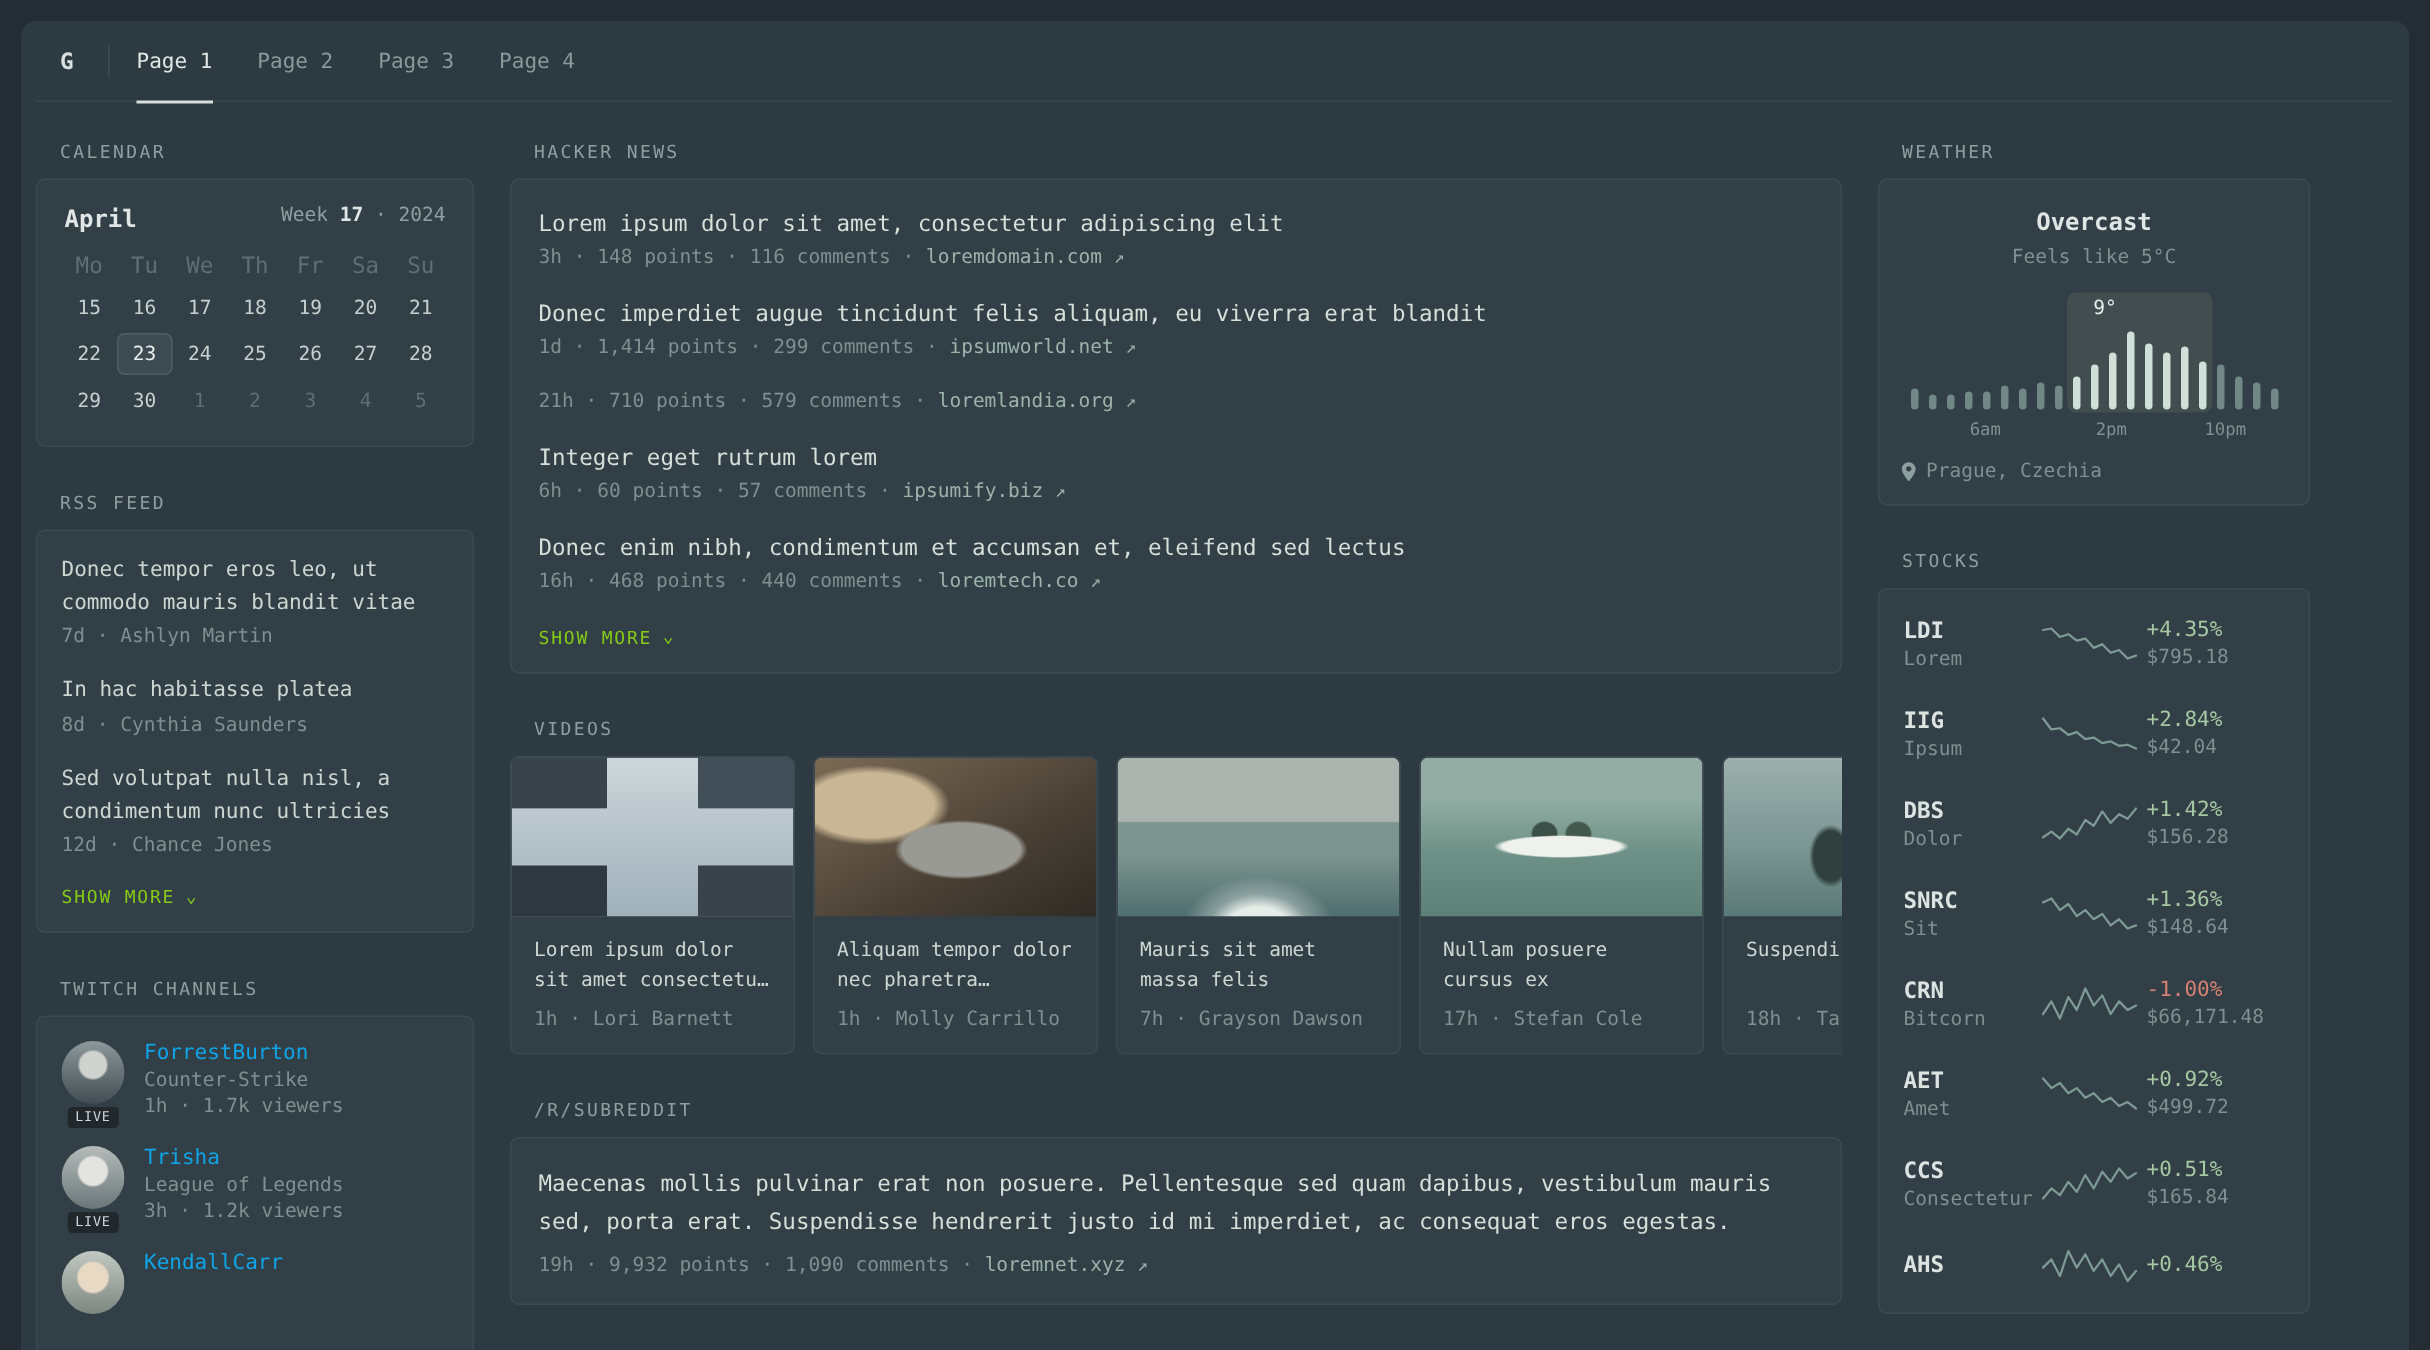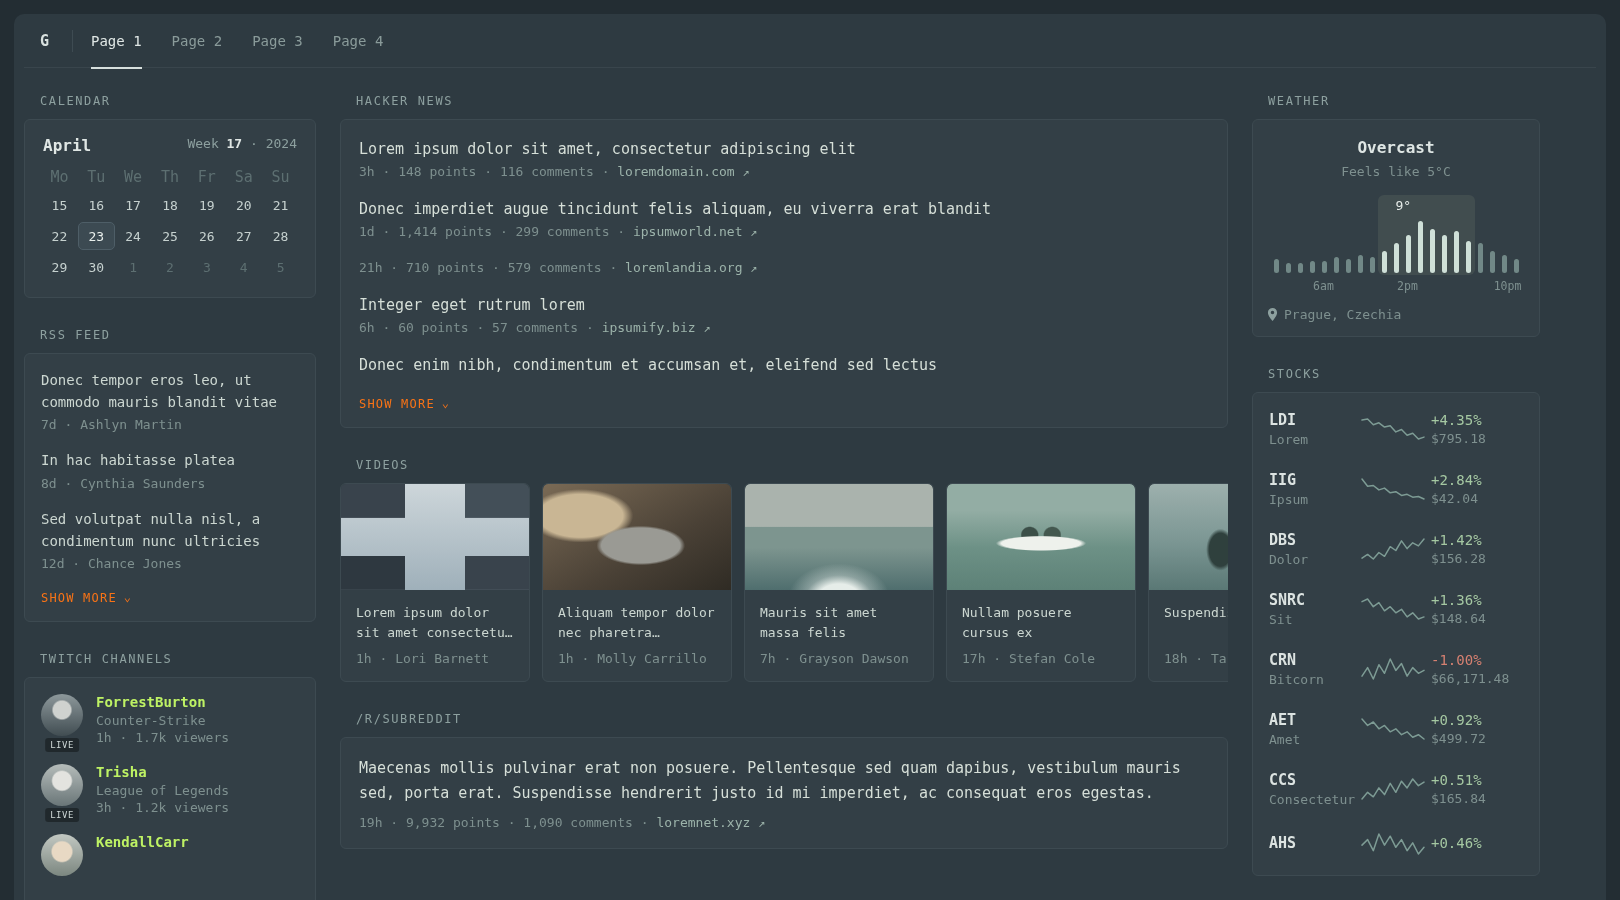--- a/index.html
+++ b/index.html
@@ -33,32 +33,32 @@
   .cal-week b{color:#dfe6e4;font-weight:700}
   .cal-grid{display:grid;grid-template-columns:repeat(7,1fr);row-gap:3px;text-align:center}
   .wd{font-size:15px;color:#5d6f71;padding:5px 0}
   .day{font-size:13px;color:#c6d1cf;height:28px;display:flex;align-items:center;justify-content:center;border-radius:5px;border:1px solid transparent;cursor:pointer}
   .day.dim{color:#5d6f71}
   .day.today{background:#3c4a52;border-color:#4e5e67;color:#e9efec}
   
   .list-card{padding:16px 16px 12px}
   .rss-item{margin-bottom:18px;cursor:pointer}
   .rss-title{font-size:14px;line-height:1.55;color:#ccd7d1;margin-bottom:4px}
-  .showmore{display:flex;align-items:flex-start;gap:7px;font-size:12px;letter-spacing:1.2px;color:#f97316;padding:2px 0 4px}
+  .showmore{display:flex;align-items:flex-start;gap:7px;font-size:12px;letter-spacing:1.2px;color:#84cc16;padding:2px 0 4px}
   .chev{font-size:12px;line-height:1}
   
   .tw-row{display:flex;gap:13px;margin-bottom:17px;cursor:pointer}
   .tw-av-wrap{position:relative;width:42px;flex:0 0 42px}
   .avatar{width:42px;height:42px;border-radius:50%}
   .avatar-1{background:radial-gradient(circle at 50% 38%,#cfd2cf 0 26%,transparent 31%),linear-gradient(180deg,#8d989b,#414d52)}
   .avatar-2{background:radial-gradient(circle at 50% 40%,#e3e3df 0 28%,transparent 33%),linear-gradient(180deg,#b5bcba,#6a7678)}
   .avatar-3{background:radial-gradient(circle at 50% 42%,#e8d9c4 0 30%,transparent 35%),linear-gradient(180deg,#c2c8c2,#7c8780)}
   .live-badge{display:none;position:absolute;bottom:-5px;left:50%;transform:translateX(-50%);background:#20282c;color:#ced8d7;font-size:9px;letter-spacing:.5px;padding:2px 5px;border-radius:3px}
   .live-badge.on{display:block}
-  .tw-name{font-size:14px;font-weight:700;color:#bef264;margin-bottom:3px}
+  .tw-name{font-size:14px;font-weight:400;color:#0ea5e9;margin-bottom:3px}
   .tw-info .meta{margin-bottom:2px}
   
   .hn-card{padding:20px 18px 12px}
   .hn-item{margin-bottom:21px}
   .hn-title{display:block;font-size:15px;color:#d6dfd8;margin-bottom:6px;cursor:pointer}
   .domain{color:#9cb3aa;cursor:pointer}
   .ext{font-size:12px}
   
   .video-row{display:flex;gap:12px;overflow:hidden}
   .video-card{width:190px;flex:0 0 190px;overflow:hidden;cursor:pointer}
@@ -94,21 +94,21 @@
   .w-chart{position:relative;width:245px;margin:16px auto 0;height:100px}
   .w-band{position:absolute;left:104px;top:0;width:97px;height:80px;background:rgba(196,210,170,.10);border-radius:6px}
   .w-temp{position:absolute;top:3px;left:122px;font-size:13px;color:#e6ece9}
   .w-bars{position:absolute;bottom:22px;left:0;display:flex;align-items:flex-end;gap:7px;height:56px}
   .wbar{width:5px;border-radius:2.5px;background:#8ba8a2;opacity:.7}
   .wbar.hl{background:#cfe0d8;opacity:1}
   .w-times{position:absolute;bottom:0;left:0;right:0;height:16px}
   .w-times span{position:absolute;font-size:11.5px;transform:translateX(-50%);color:#7e908f}
   .w-times span:nth-of-type(1){left:50px}
   .w-times span:nth-of-type(2){left:134px}
-  .w-times span:nth-of-type(3){left:234px}
+  .w-times span:nth-of-type(3){left:210px}
   .w-loc{display:flex;justify-content:flex-start;align-items:center;gap:6px;margin-top:12px}
   .pin{width:11px;height:13px;fill:#8da09f}
   
   .stocks-card{padding:6px 16px}
   .stock-row{display:flex;align-items:center;justify-content:space-between;padding:12px 0;cursor:pointer}
   .s-id{width:86px}
   .s-sym{font-size:15px;font-weight:700;color:#dce3e1;margin-bottom:3px}
   .spark{width:64px;height:26px;color:#7d9b94;flex:0 0 64px}
   .s-right{text-align:left;width:92px}
   .s-chg{font-size:14px;color:#a5c8a2;margin-bottom:3px}
@@ -294,20 +294,23 @@
 
               <article class="hn-item">
                 <a class="hn-title">Integer eget rutrum lorem</a>
                 <div class="meta">
                   <span>6h · 60 points · 57 comments · </span><a class="domain"><span>ipsumify.biz</span> <span class="ext">↗</span></a>
                 </div>
               </article>
 
               <article class="hn-item">
                 <a class="hn-title">Donec enim nibh, condimentum et accumsan et, eleifend sed lectus</a>
+                <div class="meta">
+                  <span>16h · 468 points · 440 comments · </span><a class="domain"><span>loremtech.co</span> <span class="ext">↗</span></a>
+                </div>
               </article>
             </div>
           <button class="showmore">
             <span>SHOW MORE</span>
             <span class="chev">⌄</span>
           </button>
         </div>
       </section>
 
       <section>

